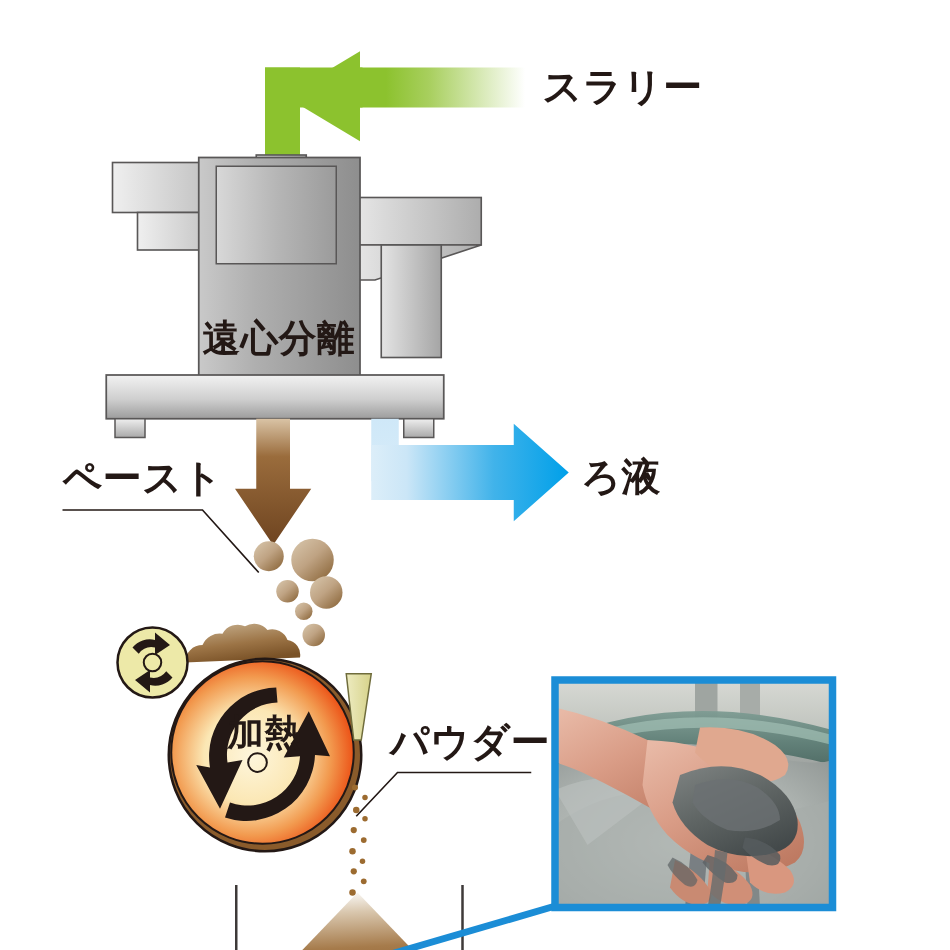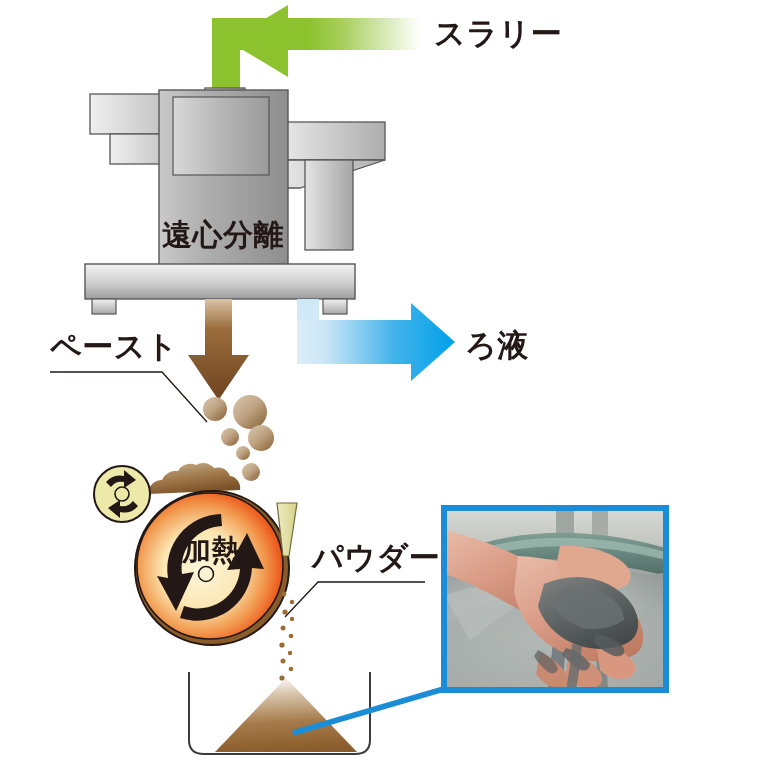--- a/index.html
+++ b/index.html
@@ -11,20 +11,21 @@
     width: 760px;
     height: 760px;
     font-family: "Liberation Sans", "DejaVu Sans", sans-serif;
     overflow: hidden;
     position: relative;
   }
   #stage {
     position: relative;
     width: 760px;
     height: 692px;
+    margin-top: 36px;
   }
   #stage > svg {
     position: absolute;
     top: 0;
     left: 0;
   }
   .lbl {
     font-weight: bold;
     fill: #231815;
   }

